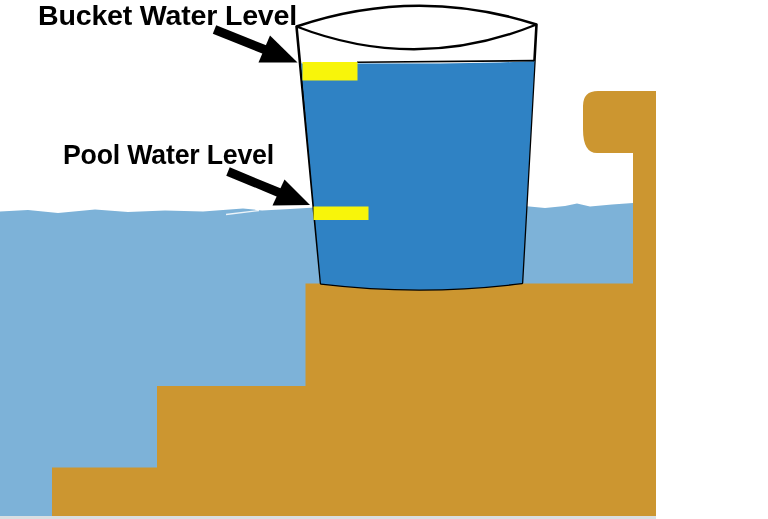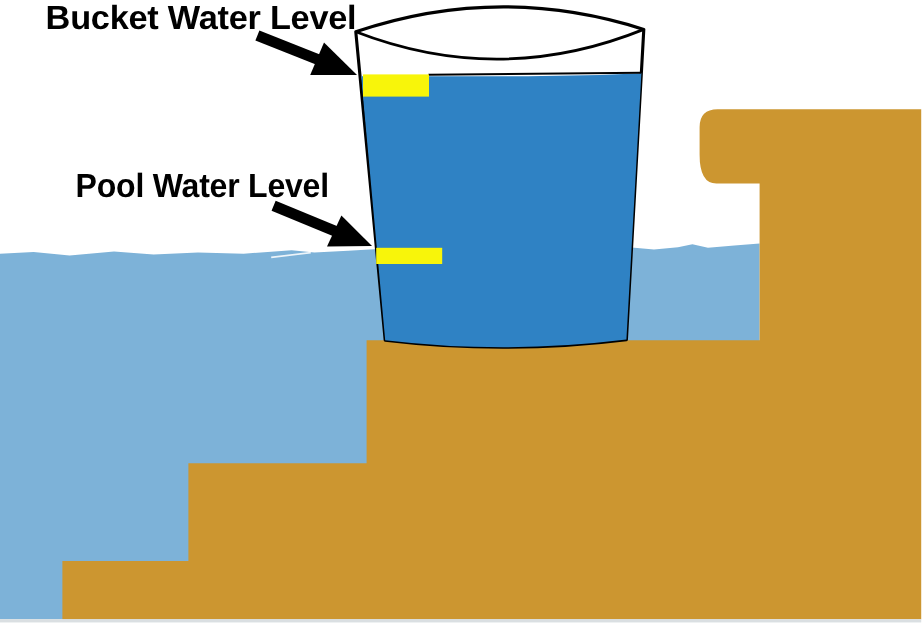--- a/index.html
+++ b/index.html
@@ -1,18 +1,18 @@
 <!DOCTYPE html>
 <html><head>
 <meta charset="utf-8">
 <style>
   html, body { margin: 0; padding: 0; background: #fff; }
   .stage {
     position: relative;
-    width: 768px;
+    width: 656px;
     height: 519px;
     overflow: hidden;
     background: #fff;
     text-decoration: underline;
   }
   svg { display: block; }
   .diagram-label {
     font-family: "Liberation Sans", sans-serif;
     font-weight: 600;
     font-size: 28px;

